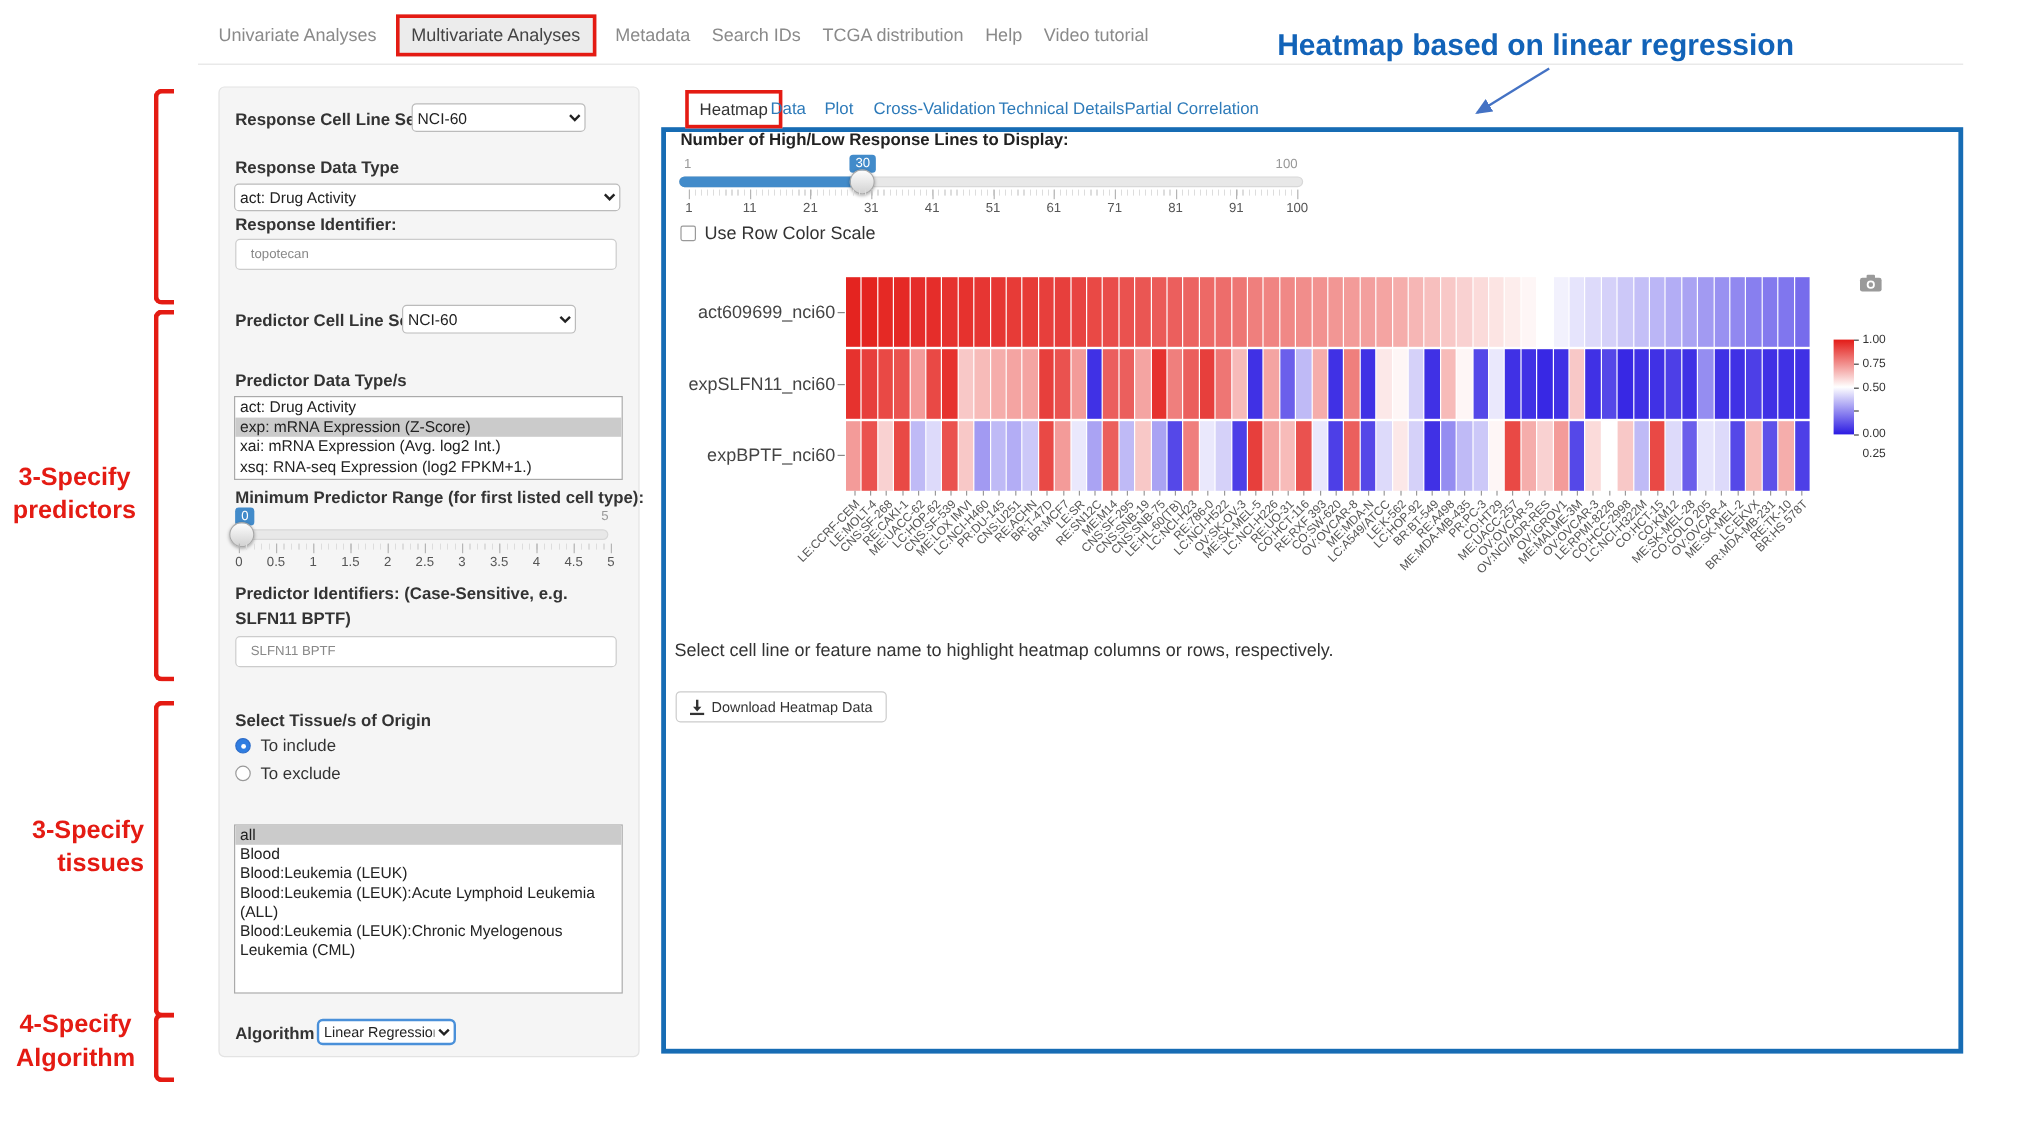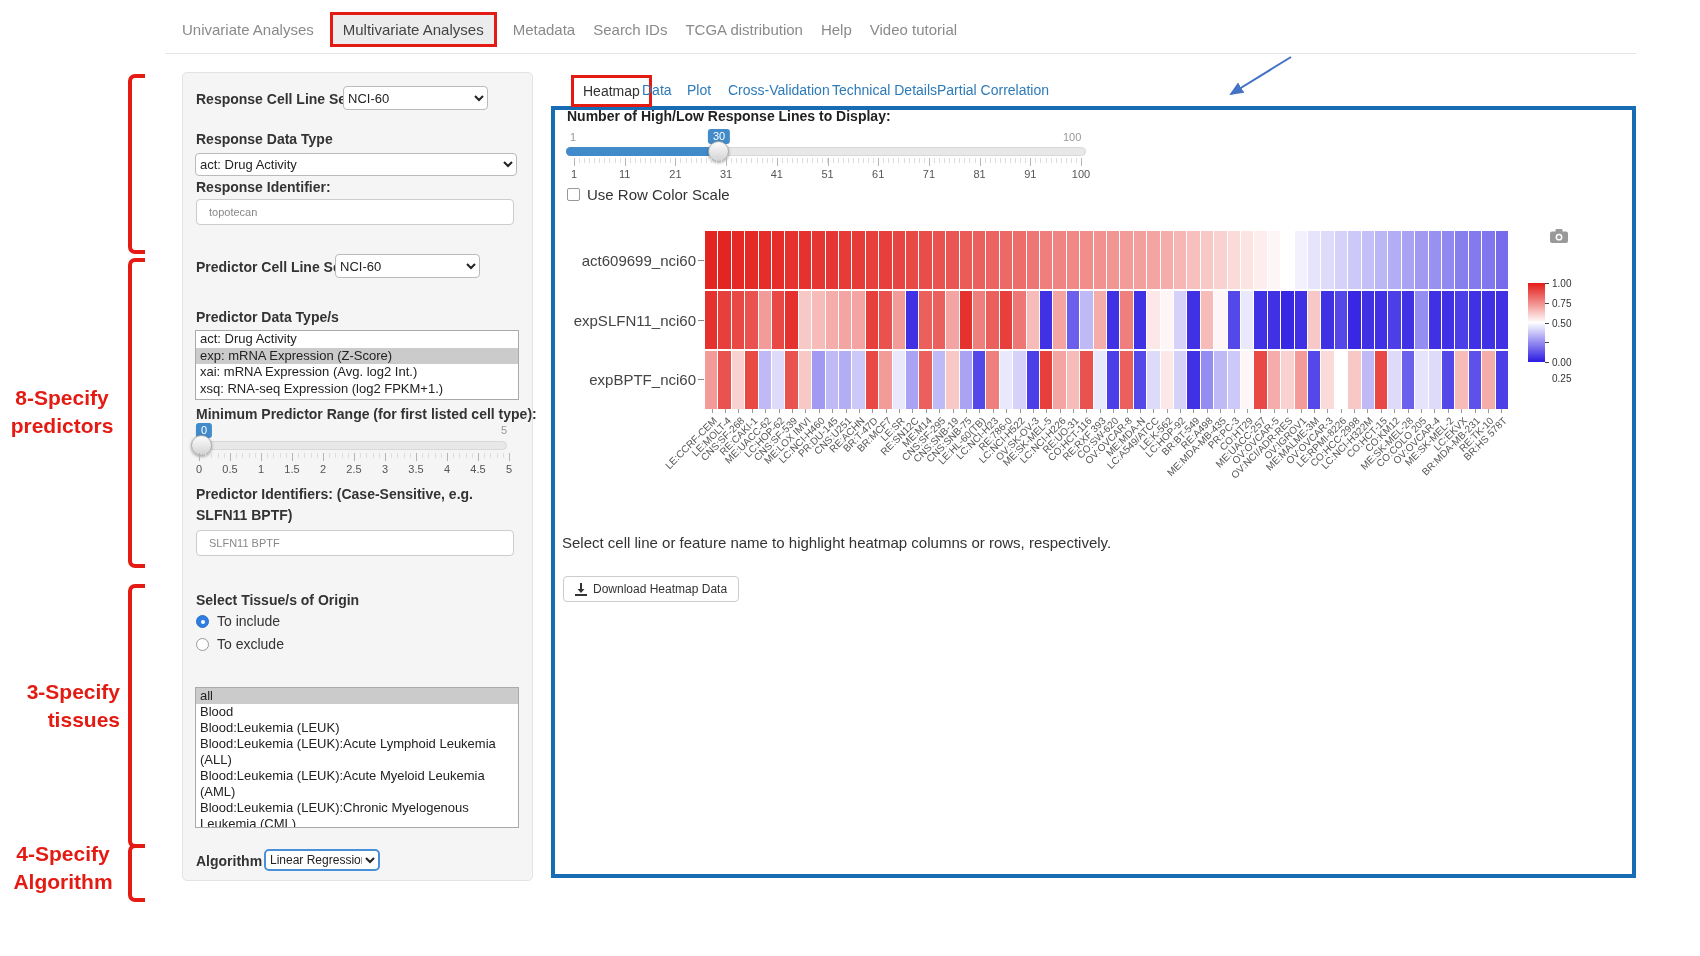--- a/index.html
+++ b/index.html
@@ -102,34 +102,35 @@
       <div class="nav-item">Univariate Analyses</div>
       <div class="nav-item active">Multivariate Analyses</div>
       <div class="nav-item">Metadata</div>
       <div class="nav-item">Search IDs</div>
       <div class="nav-item">TCGA distribution</div>
       <div class="nav-item">Help</div>
       <div class="nav-item">Video tutorial</div>
     </div>
   <div class="nav-underline"></div>
 
+  <div class="annot-title">Heatmap based on linear regression</div>
   <svg class="overlay" width="1700" height="956">
     <defs>
       <marker id="ah" markerWidth="9" markerHeight="9" refX="6" refY="3" orient="auto">
         <path d="M0,0 L7,3 L0,6 z" fill="#4472c4"></path>
       </marker>
     </defs>
     <line x1="1291" y1="57" x2="1231" y2="94" stroke="#4472c4" stroke-width="2" marker-end="url(#ah)"></line>
   </svg>
 
   <div class="bracket" style="top:74px;height:172px;"></div>
   <div class="bracket" style="top:258px;height:302px;"></div>
   <div class="bracket" style="top:584px;height:256px;"></div>
   <div class="bracket" style="top:844px;height:50px;"></div>
-  <div class="step" style="left:0px;top:384px;width:124px;">8-Specify predictors</div>
+  <div class="step" style="left:0px;top:384px;width:124px;">3-Specify predictors</div>
   <div class="step" style="left:6px;top:678px;width:114px;text-align:right;">3-Specify tissues</div>
   <div class="step" style="left:6px;top:840px;width:114px;">4-Specify Algorithm</div>
 
   <div class="sidebar">
     <div class="sb-label" style="left:13px;top:18px;">Response Cell Line Set</div>
     <select class="sb-select" style="left:160px;top:13px;width:145px;height:24px;">
       <option>NCI-60</option>
     </select>
 
     <div class="sb-label" style="left:13px;top:58px;">Response Data Type</div>
@@ -195,21 +196,20 @@
     <div class="radio-row" style="left:13px;top:563px;">
       <span class="radio"></span>
       <span>To exclude</span>
     </div>
 
     <div class="listbox wrap" id="lb-tissues" style="left:12px;top:614px;width:322px;height:139px;">
         <div class="lb-option selected">all</div>
         <div class="lb-option">Blood</div>
         <div class="lb-option">Blood:Leukemia (LEUK)</div>
         <div class="lb-option">Blood:Leukemia (LEUK):Acute Lymphoid Leukemia (ALL)</div>
-        <div class="lb-option">Blood:Leukemia (LEUK):Acute Myeloid Leukemia (AML)</div>
         <div class="lb-option">Blood:Leukemia (LEUK):Chronic Myelogenous Leukemia (CML)</div>
       </div>
 
     <div class="sb-label" style="left:13px;top:780px;">Algorithm</div>
     <select class="sb-select" style="left:81px;top:776px;width:116px;height:22px;font-size:12px;border:2px solid #4a90d9;border-radius:5px;">
       <option>Linear Regression</option>
     </select>
   </div>
 
   <div id="tabbar"></div>

